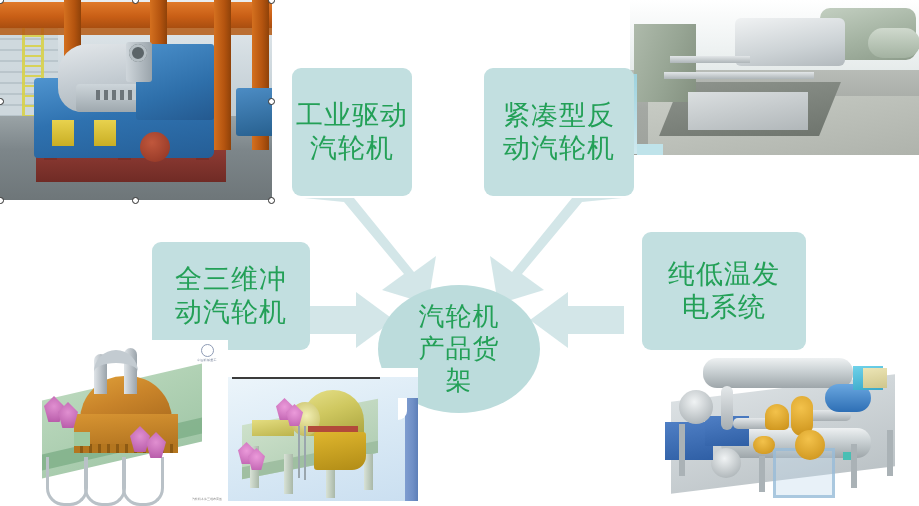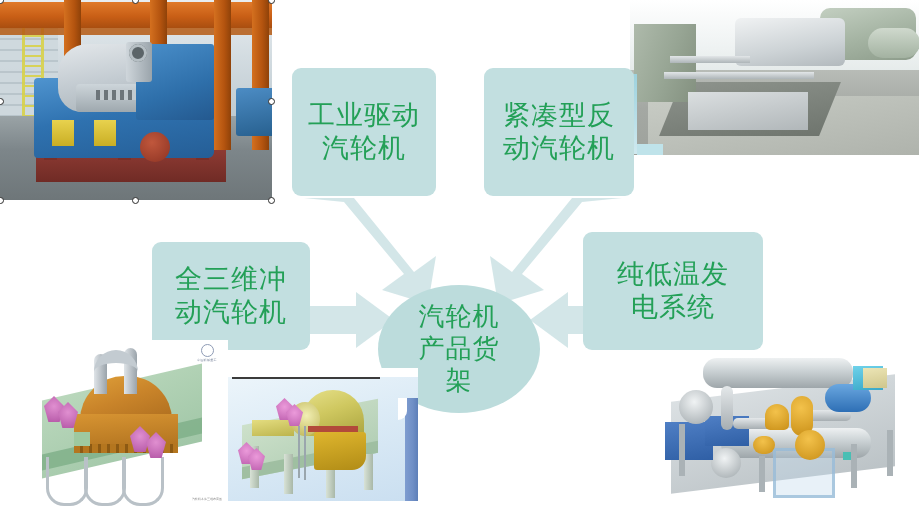--- a/index.html
+++ b/index.html
@@ -175,24 +175,24 @@
   .cs-teal{position:absolute;left:196px;top:100px;width:10px;height:8px;background:#49bfb4;}
 
   
   .arrow{position:absolute;}
   .arrow svg{display:block;}
 
   
   .label-box{position:absolute;background:#c2dfe0;border-radius:9px;
      display:flex;align-items:center;justify-content:center;text-align:center;
      color:#23a057;font-size:27px;line-height:1.22;letter-spacing:1px;}
-  #box-industrial{left:292px;top:68px;width:144px;height:128px;}
+  #box-industrial{left:292px;top:68px;width:120px;height:128px;}
   #box-compact{left:484px;top:68px;width:150px;height:128px;}
   #box-3d{left:152px;top:232px;width:158px;height:108px;margin-top:10px;}
-  #box-lowtemp{left:583px;top:232px;width:180px;height:118px;}
+  #box-lowtemp{left:642px;top:232px;width:164px;height:118px;}
 
   #center-circle{position:absolute;left:378px;top:285px;width:162px;height:128px;
      border-radius:50%;background:#bcdcdc;
      display:flex;align-items:center;justify-content:center;text-align:center;
      color:#23a057;font-size:26px;line-height:1.22;letter-spacing:1px;}
 
   .sel-handle{position:absolute;width:7px;height:7px;border-radius:50%;
      background:#fff;border:1px solid #2c2c2c;box-sizing:border-box;}
 </style>
 </head>

